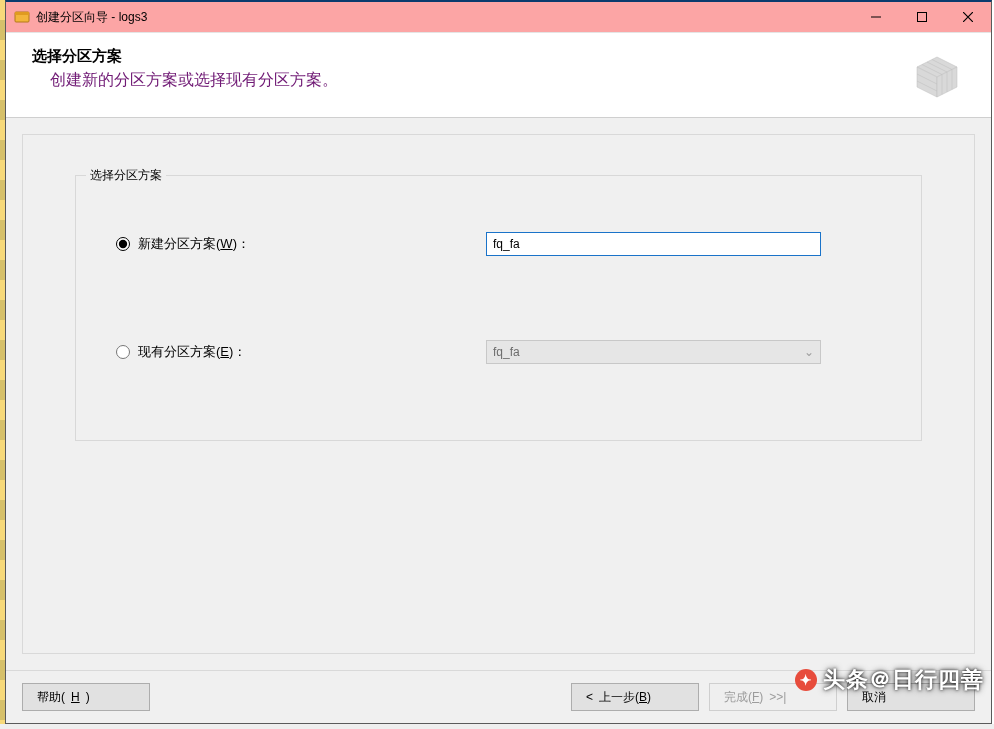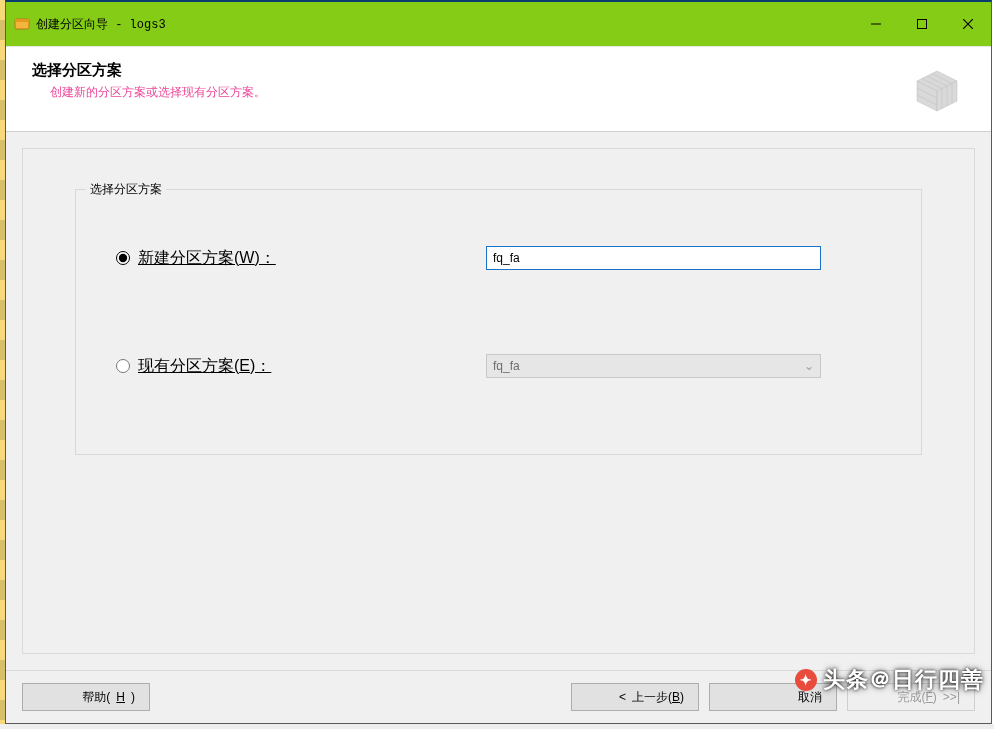--- a/index.html
+++ b/index.html
@@ -42,28 +42,27 @@
     height: 724px;
     background: #fff;
     border: 1px solid #5a5a5a;
     border-top: 2px solid #0a3b6e;
     display: flex;
     flex-direction: column;
     z-index: 1;
   }
 
   .titlebar {
-    height: 45px;
+    height: 31px;
     display: flex;
     align-items: center;
     padding: 0 0 0 8px;
-    background: #84cc16;
+    background: #fca5a5;
     border-bottom: 1px solid #e5e5e5;
     flex: 0 0 auto;
-    font-family: Liberation Mono, monospace;
   }
   .titlebar .app-icon {
     width: 16px; height: 16px;
     margin-right: 6px;
     display: flex; align-items: center; justify-content: center;
   }
   .titlebar .app-icon svg { display: block; }
   .titlebar .title {
     font-size: 12px;
     color: #000;
@@ -85,23 +84,23 @@
     background: #fff;
     position: relative;
   }
   .header-text { flex: 1; }
   .header-title {
     font-size: 15px;
     font-weight: 700;
     margin: 0 0 4px 0;
   }
   .header-desc {
-    font-size: 12px;
+    font-size: 16px;
     margin: 0 0 0 18px;
-    color: #ec4899;
+    color: #701a75;
   }
   .header-graphic {
     width: 56px; height: 56px;
     flex: 0 0 auto;
     margin-left: 12px;
   }
 
   .content-panel {
     flex: 1 1 auto;
     background: #f0f0f0;
@@ -143,23 +142,22 @@
     width: 370px;
     display: flex;
     align-items: center;
   }
   .radio-wrap input[type=radio] {
     width: 14px; height: 14px;
     margin: 0 8px 0 0;
     accent-color: #000;
   }
   .radio-wrap label {
-    font-size: 16px;
+    font-size: 13px;
     cursor: pointer;
-    text-decoration: underline;
   }
   .mnemonic { text-decoration: underline; }
 
   .text-input {
     width: 335px;
     height: 24px;
     border: 1px solid #1a73c9;
     padding: 2px 6px;
     font-family: inherit;
     font-size: 12px;
@@ -196,21 +194,21 @@
   .button-bar .spacer { flex: 1; }
   .btn {
     min-width: 128px;
     height: 28px;
     border: 1px solid #adadad;
     background: #e1e1e1;
     font-family: inherit;
     font-size: 12px;
     display: inline-flex;
     align-items: center;
-    justify-content: flex-end;
+    justify-content: flex-start;
     gap: 6px;
     padding: 0 14px;
     margin-left: 10px;
     cursor: pointer;
   }
   .btn:first-child { margin-left: 0; }
   .btn.help { margin-left: 0; }
   .btn:disabled,
   .btn.disabled {
     color: #9c9c9c;
@@ -341,25 +339,25 @@
     <button class="btn help">
         <span>帮助(</span>
         <span class="mnemonic">H</span>
         <span>)</span>
       </button>
     <span class="spacer"></span>
     <button class="btn">
       <span class="arrow">&lt;</span>
       <span><span>上一步(</span><span class="mnemonic">B</span><span>)</span></span>
     </button>
-    <button class="btn">取消</button>
     <button class="btn disabled" disabled="">
       <span><span>完成(</span><span class="mnemonic">F</span><span>)</span></span>
       <span class="arrow">&gt;&gt;|</span>
     </button>
+    <button class="btn">取消</button>
   </div>
 
 </div>
 
 <div class="watermark">
   <span class="wm-icon">✦</span>
   <span>头条＠日行四善</span>
 </div>
 
 </body></html>

